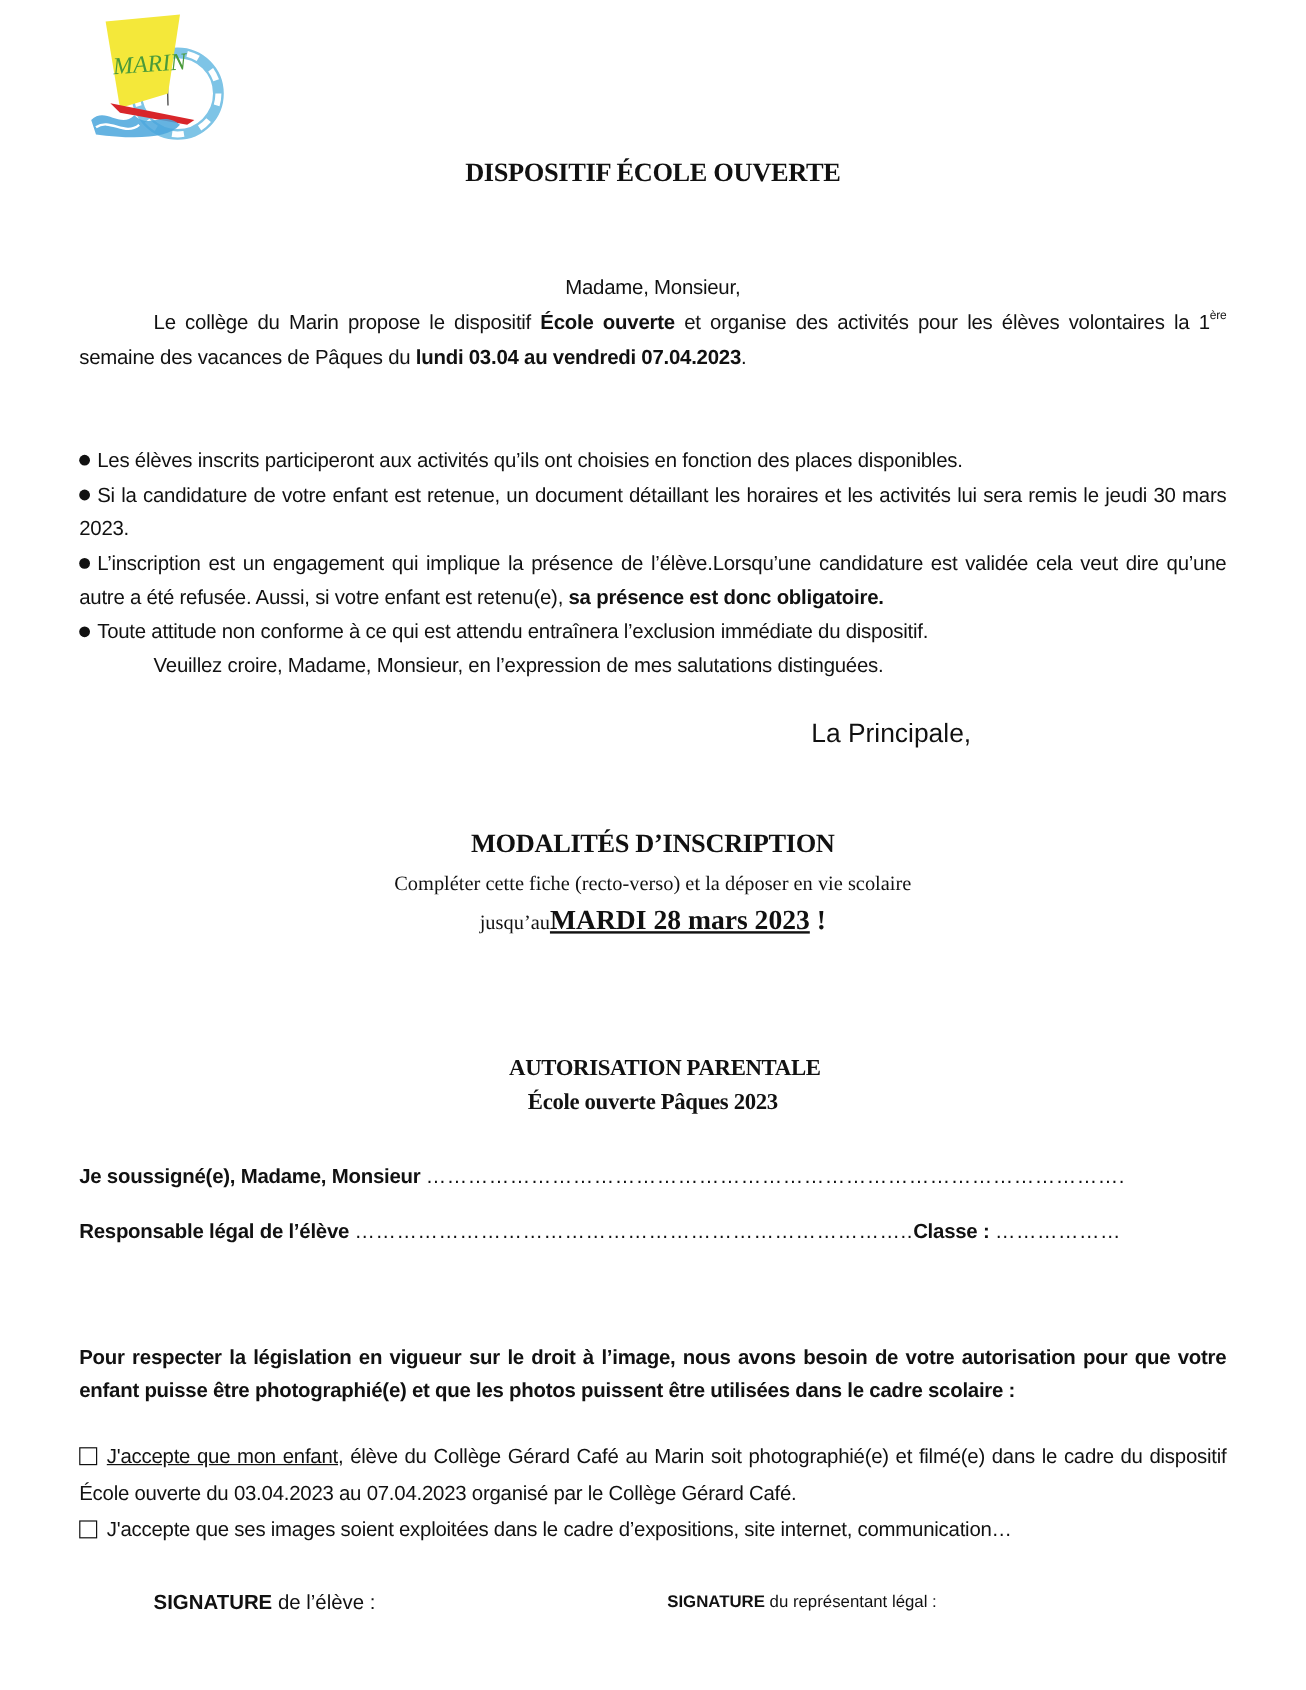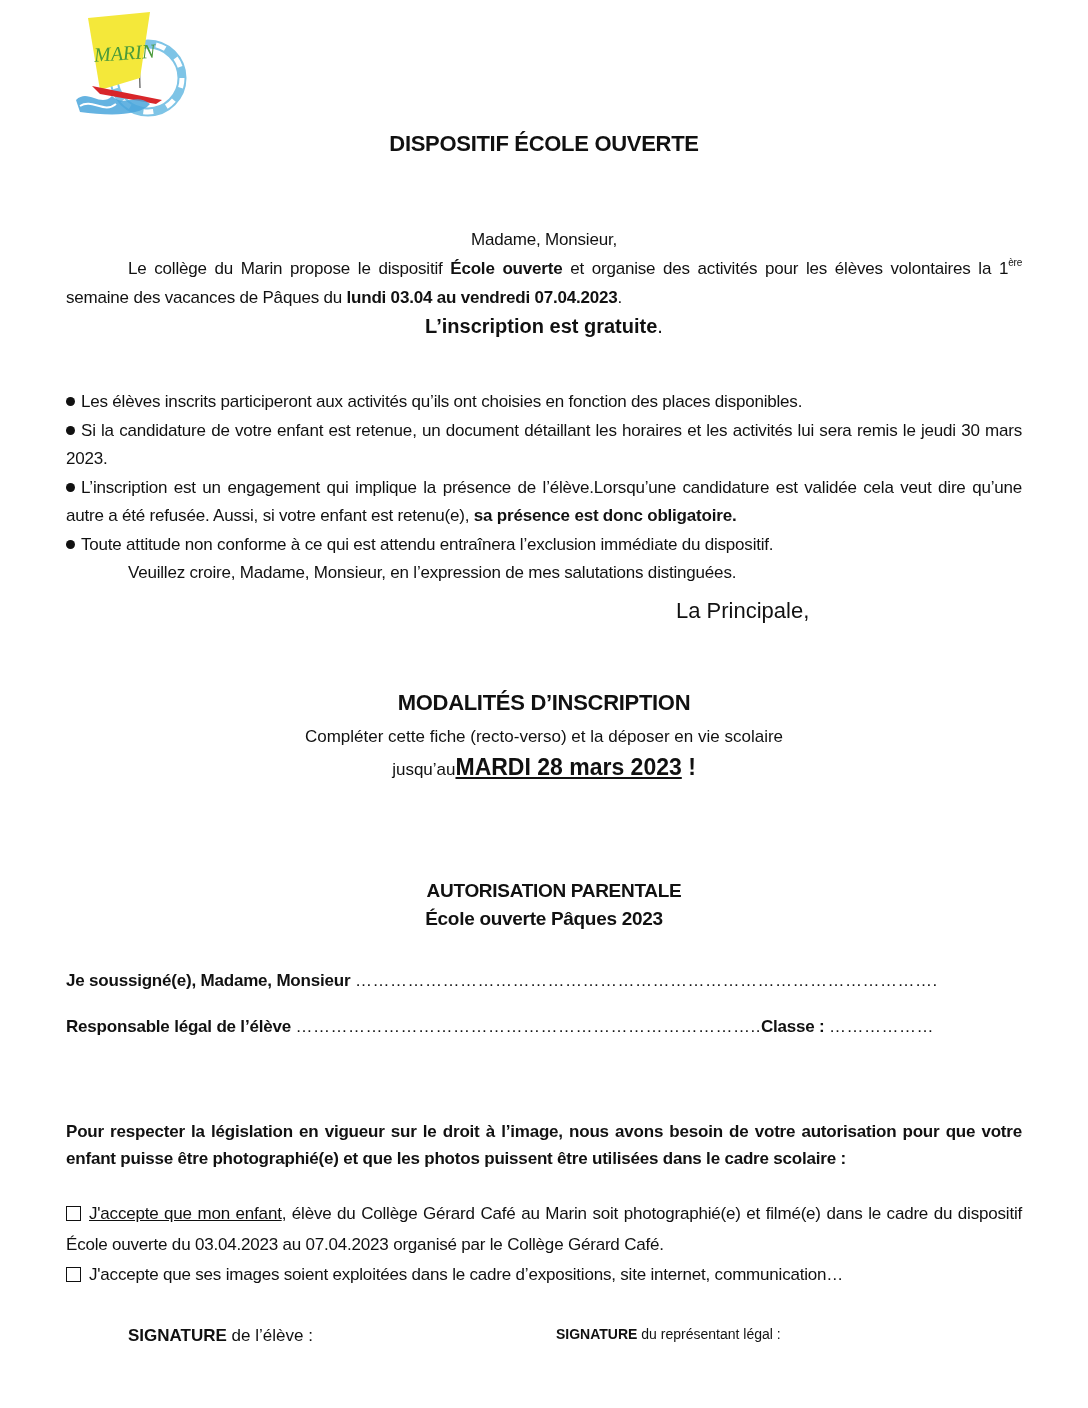--- a/index.html
+++ b/index.html
@@ -6,21 +6,21 @@
     html, body { width: 1088px; height: 1408px; background: #ffffff; }
     body {
       position: relative;
       font-family: "Liberation Sans", sans-serif;
       color: #111111;
       font-size: 17px;
       overflow: hidden;
     }
     .page { position: absolute; left: 0; top: 0; width: 1088px; height: 1408px; }
     .abs { position: absolute; }
-    .center { text-align: center; left: 0; width: 1088px; }
+    .center { text-align: center; left: 0; width: 1088px; font-family: Liberation Serif, serif; }
     .bold { font-weight: bold; }
     .body-text {
       left: 66px; width: 956px;
       font-size: 17px; line-height: 28.5px;
       letter-spacing: -0.2px;
     }
     .justify { text-align: justify; text-align-last: left; }
     .indent { padding-left: 62px; }
     .title { font-size: 22px; font-weight: bold; line-height: 34px; letter-spacing: -0.3px; }
     .subtitle { font-size: 19px; font-weight: bold; line-height: 30px; letter-spacing: -0.3px; }
@@ -59,25 +59,22 @@
   </div>
 
   <div class="abs center title" style="top:127px;">DISPOSITIF ÉCOLE OUVERTE</div>
 
   <div class="abs body-text" style="top:226px;text-align:center;">Madame, Monsieur,</div>
 
   <div class="abs body-text justify" style="top:255px; text-indent:62px;">
     <span>Le collège du Marin propose le dispositif </span><span class="bold">École ouverte</span><span> et organise des activités pour les élèves volontaires la 1</span><sup>ère</sup><span> semaine des vacances de Pâques du </span><span class="bold">lundi 03.04 au vendredi 07.04.2023</span><span>.</span>
   </div>
 
-  <div class="abs center" style="top:312px; font-size:20px; line-height:28px;">
-    <span class="bold">L’inscription est gratuite</span><span>.</span>
-  </div>
 
-  <div class="abs body-text justify" style="top:388px;">
+  <div class="abs body-text justify" style="top:370px;">
     <div><span class="bullet-dot"></span><span>Les élèves inscrits participeront aux activités qu’ils ont choisies en fonction des places disponibles.</span></div>
     <div><span class="bullet-dot"></span><span>Si la candidature de votre enfant est retenue, un document détaillant les horaires et les activités lui sera remis le jeudi 30 mars 2023.</span></div>
     <div><span class="bullet-dot"></span><span>L’inscription est un engagement qui implique la présence de l’élève.Lorsqu’une candidature est validée cela veut dire qu’une autre a été refusée. Aussi, si votre enfant est retenu(e), </span><span class="bold">sa présence est donc obligatoire.</span></div>
     <div><span class="bullet-dot"></span><span>Toute attitude non conforme à ce qui est attendu entraînera l’exclusion immédiate du dispositif.</span></div>
     <div class="indent">Veuillez croire, Madame, Monsieur, en l’expression de mes salutations distinguées.</div>
   </div>
 
   <div class="abs" style="left:676px; top:598px; font-size:22px;">La Principale,</div>
 
   <div class="abs center" style="top:724px; font-size:17px; line-height:26px;">Compléter cette fiche (recto-verso) et la déposer en vie scolaire</div>

